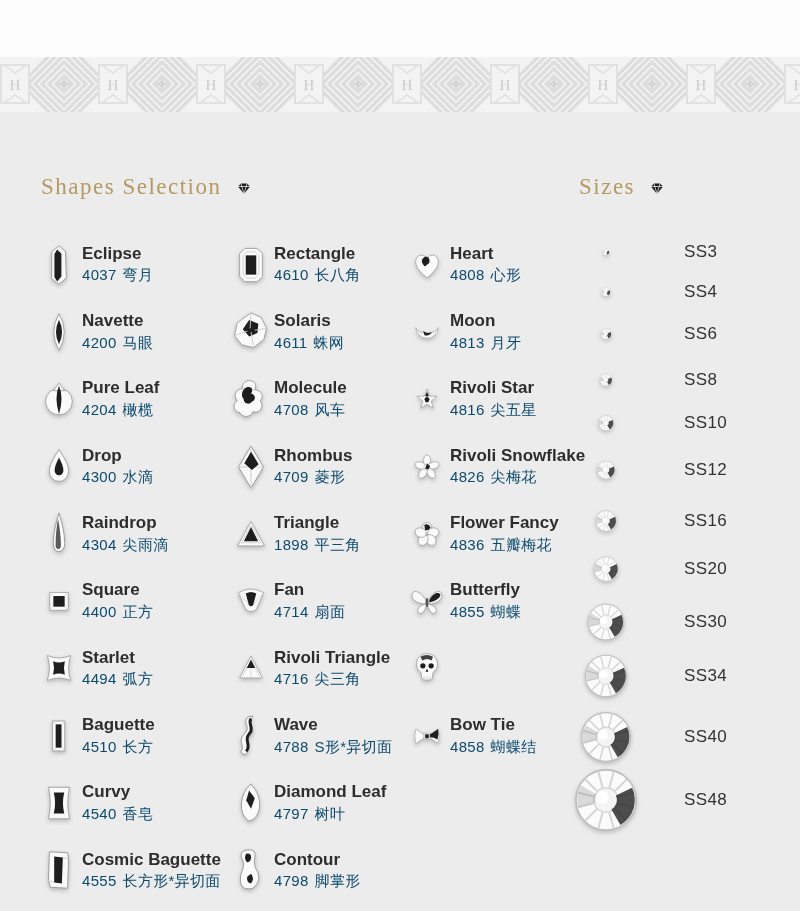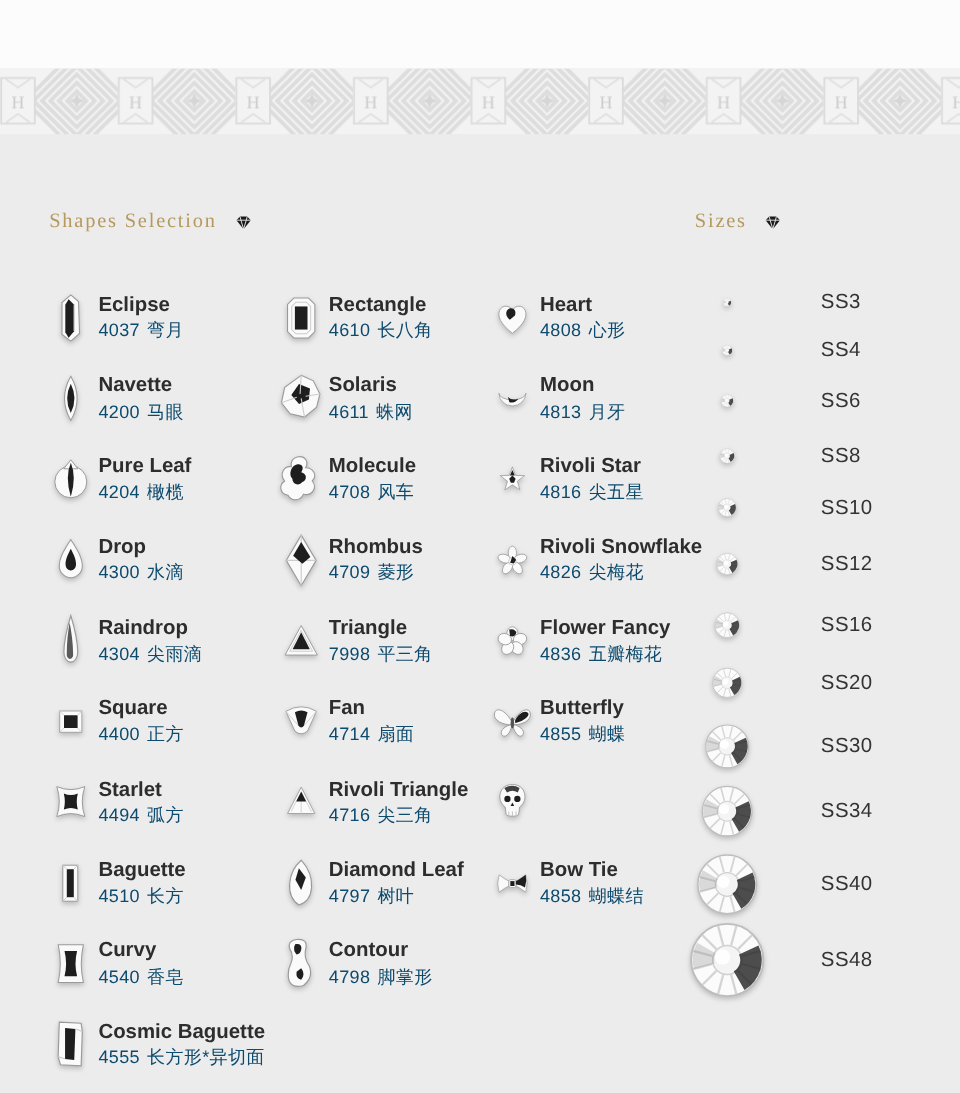--- a/index.html
+++ b/index.html
@@ -2,21 +2,21 @@
 <html><head>
 <meta charset="utf-8">
 <style>
   html,body{margin:0;padding:0;}
   body{background:#ececec;font-family:"Liberation Sans",sans-serif;}
   .page{position:relative;width:800px;height:911px;background:#ececec;overflow:hidden;}
   .top-band{position:absolute;left:0;top:0;width:800px;height:57px;background:#fcfcfc;}
   .pattern-band{position:absolute;left:0;top:57px;width:800px;height:55px;}
   .section-title{position:absolute;display:flex;align-items:center;gap:14px;}
   .section-title h2{margin:0;font-family:"Liberation Serif","DejaVu Serif",serif;font-weight:400;
-    font-size:17px;letter-spacing:1.5px;color:#b5995f;}
+    font-size:23px;letter-spacing:1.5px;color:#b5995f;}
   .gem{display:inline-block;line-height:0;margin-top:4px;}
   .shapes-title{left:41px;top:174px;}
   .sizes-title{left:579px;top:174px;justify-content:center;}
   .col{position:absolute;top:231px;display:flex;flex-direction:column;}
   .col-1{left:36px;}
   .col-2{left:228px;}
   .col-3{left:404px;}
   .shape-row{height:67.3px;display:flex;align-items:center;}
   .icon-cell{width:46px;display:flex;align-items:center;justify-content:center;line-height:0;}
   .icon-cell svg{filter:drop-shadow(0 2px 2px rgba(0,0,0,.22));}
@@ -305,21 +305,21 @@
     <div class="icon-cell">
           <svg width="38" height="38" viewBox="0 0 48 48" stroke-width="1">
             <path d="M24,8 L41,39 L7,39 Z" fill="#fafafa" stroke="#9a9a9a"></path>
             <path d="M24,13 L36,35 L12,35 Z" fill="none" stroke="#cccccc"></path>
             <path d="M24,15 L33,33 L15,33 Z" fill="#1e1e1e"></path>
           </svg>
         </div>
     <div class="shape-txt">
       <div class="shape-name">Triangle</div>
       <div class="shape-code">
-        <span>7998</span><span class="cn">平三角</span>
+        <span>1898</span><span class="cn">平三角</span>
       </div>
     </div>
   </div>
 
   <div class="shape-row">
     <div class="icon-cell">
           <svg width="36" height="36" viewBox="0 0 48 48" stroke-width="1">
             <path d="M7,13 Q24,3 41,13 L31,35 Q24,41 17,35 Z" fill="#fafafa" stroke="#9a9a9a"></path>
             <path d="M7,13 L21,29 M41,13 L27,29" stroke="#cccccc"></path>
             <path d="M17,14 Q24,10 31,14 L27,29 Q24,33 21,29 Z" fill="#1e1e1e"></path>
@@ -342,20 +342,34 @@
           </svg>
         </div>
     <div class="shape-txt">
       <div class="shape-name">Rivoli Triangle</div>
       <div class="shape-code">
         <span>4716</span><span class="cn">尖三角</span>
       </div>
     </div>
   </div>
 
+  <div class="shape-row">
+    <div class="icon-cell">
+          <svg width="48" height="48" viewBox="0 0 48 48" stroke-width="1">
+            <path d="M26,3 C19,10 31,16 23,24 C15,32 26,35 18,44 L13,41 C19,34 9,30 17,22 C25,14 14,10 21,4 Z" fill="#fafafa" stroke="#9a9a9a"></path>
+            <path d="M24,6 C20,11 28,16 22,22 C16,28 25,33 19,40" fill="none" stroke="#1e1e1e" stroke-width="3"></path>
+          </svg>
+        </div>
+    <div class="shape-txt">
+      <div class="shape-name">Wave</div>
+      <div class="shape-code">
+        <span>4788</span><span class="cn">S形*异切面</span>
+      </div>
+    </div>
+  </div>
 
   <div class="shape-row">
     <div class="icon-cell">
           <svg width="46" height="46" viewBox="0 0 48 48" stroke-width="1">
             <path d="M24,4 Q34,15 33,28 Q32,40 22,43 Q13,37 14,24 Q15,12 24,4 Z" fill="#fafafa" stroke="#9a9a9a"></path>
             <path d="M22,11 L28,19 L24,30 L19,21 Z" fill="#1e1e1e"></path>
           </svg>
         </div>
     <div class="shape-txt">
       <div class="shape-name">Diamond Leaf</div>

